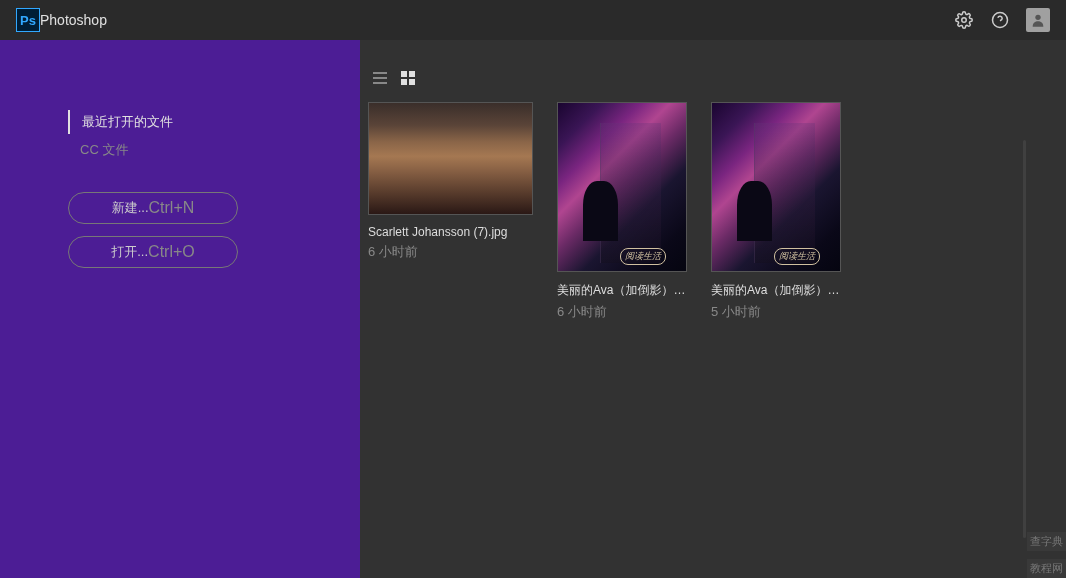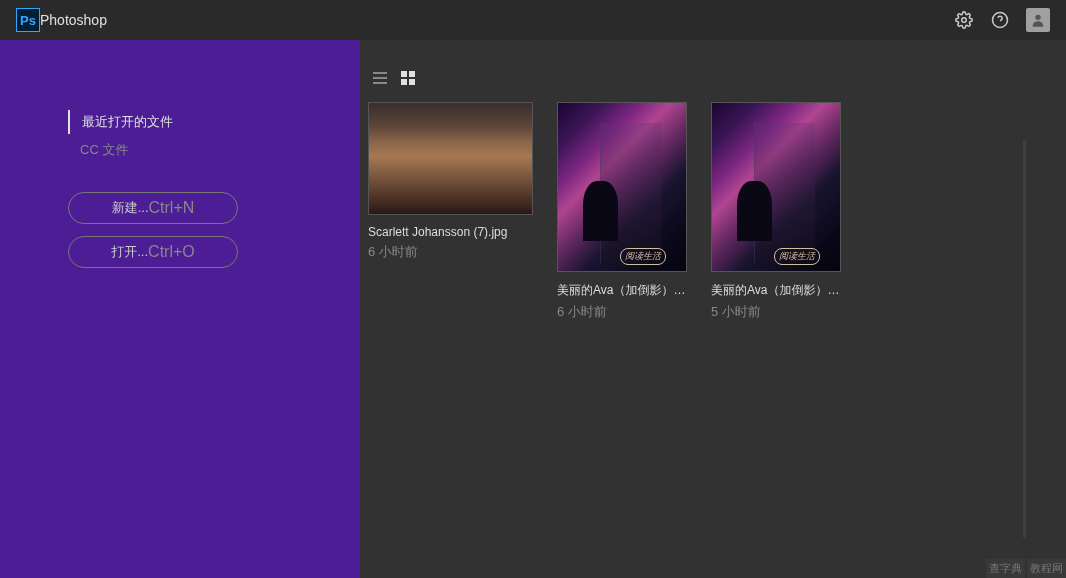--- a/index.html
+++ b/index.html
@@ -224,21 +224,22 @@
       background: #404040;
       border-radius: 2px;
     }
     .watermark {
       position: absolute;
       bottom: 0;
       right: 0;
       font-size: 11px;
       color: rgba(180,180,180,0.5);
       display: flex;
-      gap: 2px;
+      gap: 8px;
+      flex-direction: column;
     }
     .watermark span {
       background: rgba(100,100,100,0.15);
       padding: 2px 3px;
     }
   </style>
 </head>
 <body>
 
 <div class="header">

